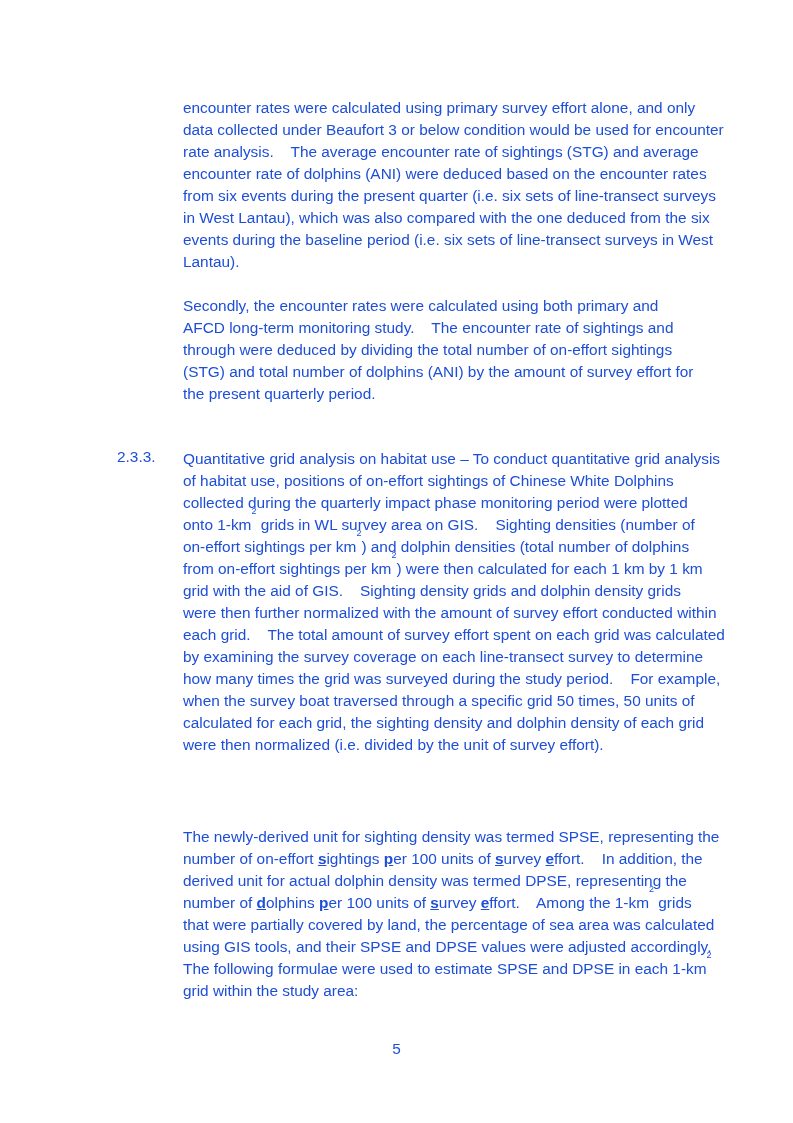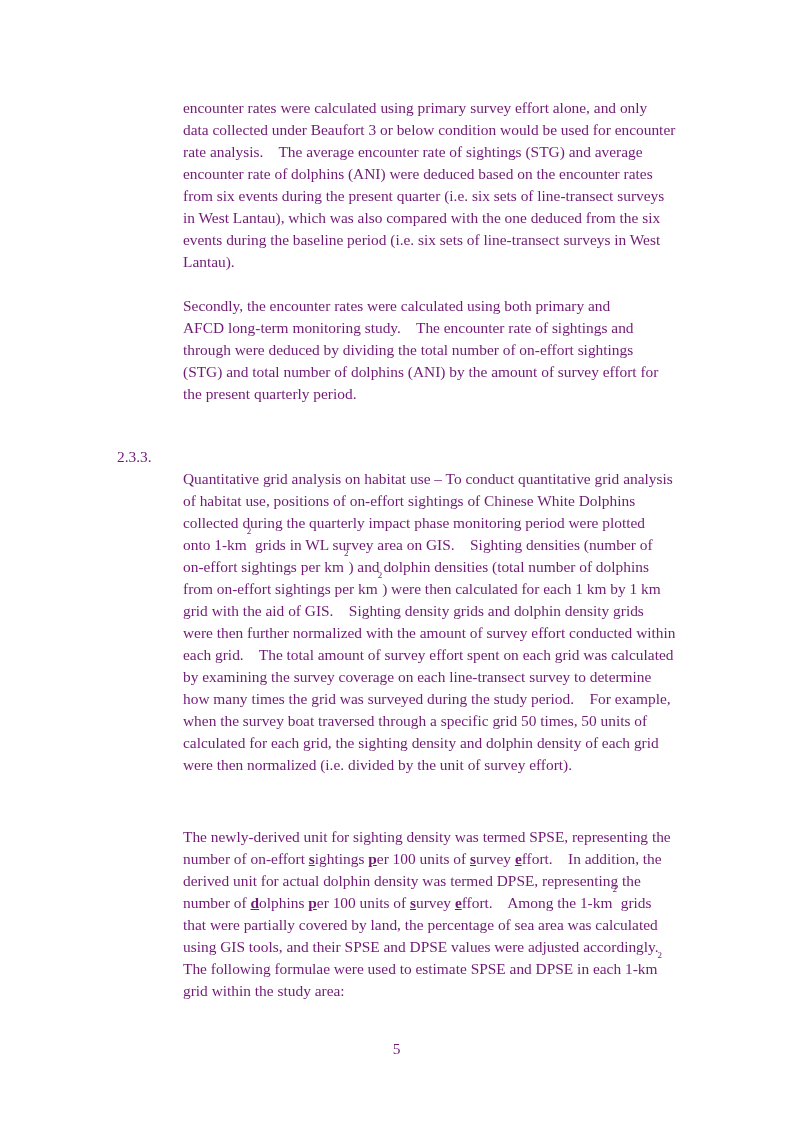--- a/index.html
+++ b/index.html
@@ -1,20 +1,20 @@
 <!DOCTYPE html>
 <html><head>
 <meta charset="utf-8">
 <style>
   html, body { margin: 0; padding: 0; background: #ffffff; }
   body { width: 793px; height: 1123px; position: relative; overflow: hidden; }
   .page {
     position: absolute; left: 0; top: 0; width: 793px; height: 1123px;
-    font-family: Liberation Serif, serif;
-    color: #701a75; font-size: 15.4px;
+    font-family: Liberation Sans, sans-serif;
+    color: #1d4ed8; font-size: 15.4px;
   }
   .para { position: absolute; left: 183px; width: 520px; }
   .line { display: block; height: 22px; line-height: 22px; white-space: nowrap; }
   .secnum { position: absolute; left: 117px; top: 446px; height: 22px; line-height: 22px; }
   .pagenum { position: absolute; left: 0; width: 793px; text-align: center; top: 1038px; line-height: 22px; }
   sup { font-size: 9px; vertical-align: top; position: relative; top: -3px; line-height: 0; }
   b.u { font-weight: bold; text-decoration: underline; }
 </style>
 </head>
 <body>
@@ -35,21 +35,21 @@
   <div class="para" style="top:295px;">
     <span class="line">Secondly, the encounter rates were calculated using both primary and</span>
     <span class="line">AFCD long-term monitoring study.&nbsp;&nbsp;&nbsp; The encounter rate of sightings and</span>
     <span class="line">through were deduced by dividing the total number of on-effort sightings</span>
     <span class="line">(STG) and total number of dolphins (ANI) by the amount of survey effort for</span>
     <span class="line">the present quarterly period.</span>
   </div>
 
   <span class="secnum">2.3.3.</span>
 
-  <div class="para" style="top:468px;">
+  <div class="para" style="top:448px;">
     <span class="line">Quantitative grid analysis on habitat use – To conduct quantitative grid analysis</span>
     <span class="line">of habitat use, positions of on-effort sightings of Chinese White Dolphins</span>
     <span class="line">collected during the quarterly impact phase monitoring period were plotted</span>
     <span class="line"><span>onto 1-km</span><sup>2</sup><span> grids in WL survey area on GIS.&nbsp;&nbsp;&nbsp; Sighting densities (number of</span></span>
     <span class="line"><span>on-effort sightings per km</span><sup>2</sup><span>) and dolphin densities (total number of dolphins</span></span>
     <span class="line"><span>from on-effort sightings per km</span><sup>2</sup><span>) were then calculated for each 1 km by 1 km</span></span>
     <span class="line">grid with the aid of GIS.&nbsp;&nbsp;&nbsp; Sighting density grids and dolphin density grids</span>
     <span class="line">were then further normalized with the amount of survey effort conducted within</span>
     <span class="line">each grid.&nbsp;&nbsp;&nbsp; The total amount of survey effort spent on each grid was calculated</span>
     <span class="line">by examining the survey coverage on each line-transect survey to determine</span>

